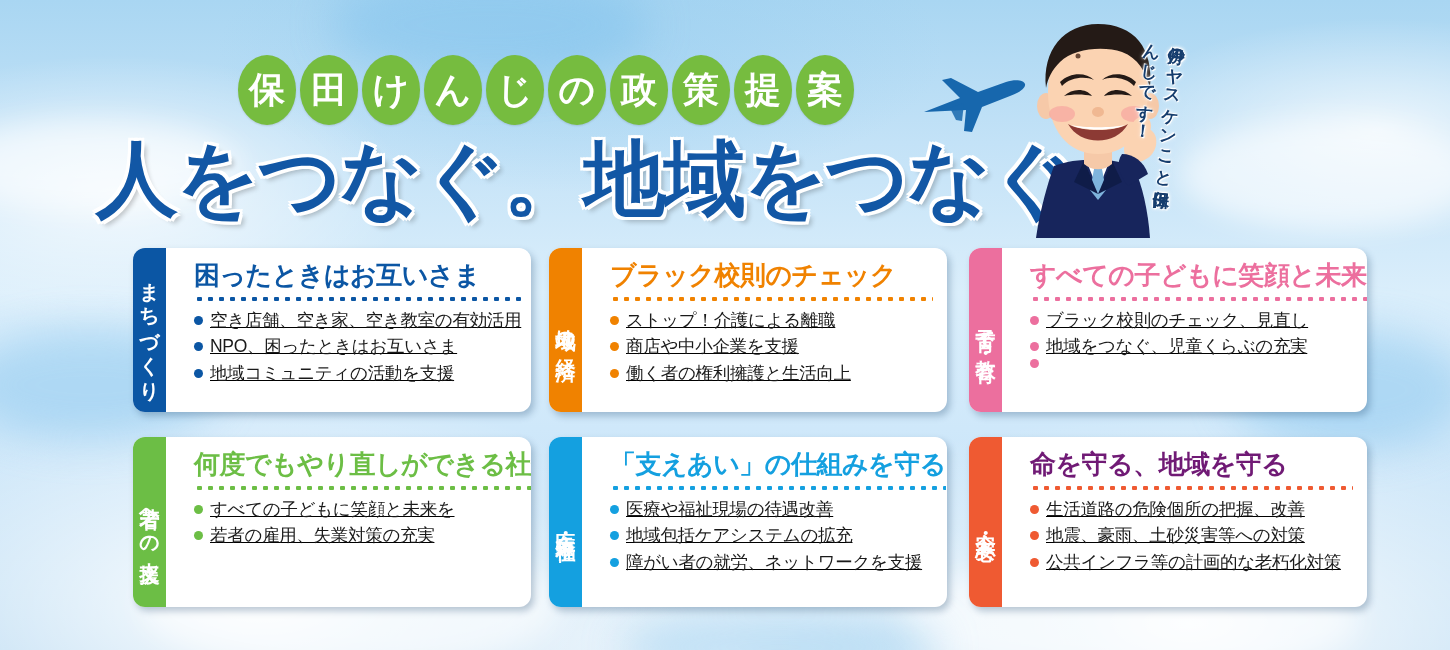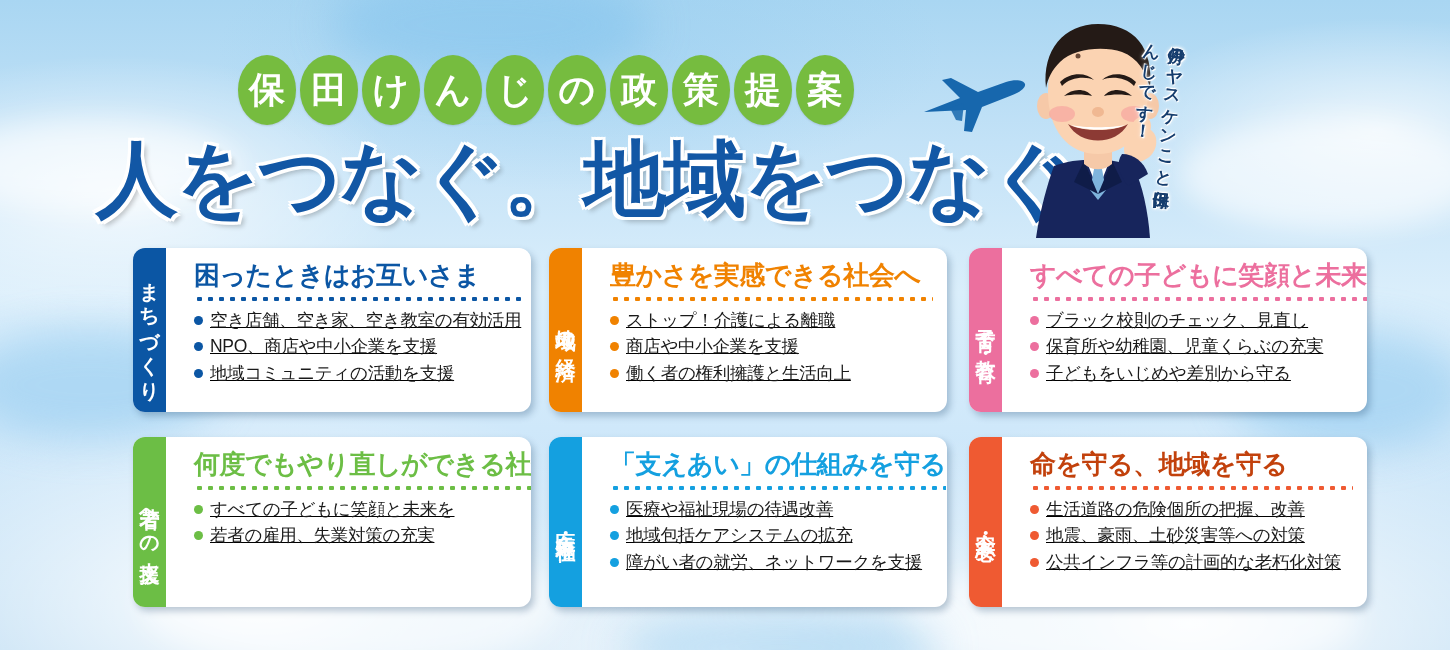--- a/index.html
+++ b/index.html
@@ -184,34 +184,34 @@
       <div class="card-body">
         <div class="card-title" style="color:#0b56a4;">困ったときはお互いさま</div>
         <div class="divider" style="color:#0b56a4;"></div>
         <ul class="bullets">
           <li>
               <span class="dot" style="background:#0b56a4;"></span>
               <span>空き店舗、空き家、空き教室の有効活用</span>
             </li>
           <li>
               <span class="dot" style="background:#0b56a4;"></span>
-              <span>NPO、商店や中小企業を支援</span>
+              <span>NPO、困ったときはお互いさま</span>
             </li>
           <li>
               <span class="dot" style="background:#0b56a4;"></span>
               <span>地域コミュニティの活動を支援</span>
             </li>
         </ul>
       </div>
     </div>
 
     <div class="card" style="left:549px;top:248px;width:398px;height:164px;">
       <div class="card-tab" style="background:#f08200;">地域の経済</div>
       <div class="card-body">
-        <div class="card-title" style="color:#f08200;">豊かさを実感できる社会へ</div>
+        <div class="card-title" style="color:#f08200;">ブラック校則のチェック</div>
         <div class="divider" style="color:#f08200;"></div>
         <ul class="bullets">
           <li>
               <span class="dot" style="background:#f08200;"></span>
               <span>ストップ！介護による離職</span>
             </li>
           <li>
               <span class="dot" style="background:#f08200;"></span>
               <span>商店や中小企業を支援</span>
             </li>
@@ -228,25 +228,24 @@
       <div class="card-body">
         <div class="card-title" style="color:#ec6f9e;">すべての子どもに笑顔と未来を</div>
         <div class="divider" style="color:#ec6f9e;"></div>
         <ul class="bullets">
           <li>
               <span class="dot" style="background:#ec6f9e;"></span>
               <span>ブラック校則のチェック、見直し</span>
             </li>
           <li>
               <span class="dot" style="background:#ec6f9e;"></span>
-              <span>保育所や幼稚園、児童くらぶの充実</span>
+              <span>地域をつなぐ、児童くらぶの充実</span>
             </li>
           <li>
               <span class="dot" style="background:#ec6f9e;"></span>
-              <span>子どもをいじめや差別から守る</span>
             </li>
         </ul>
       </div>
     </div>
 
     <div class="card" style="left:133px;top:437px;width:398px;height:170px;">
       <div class="card-tab" style="background:#6cbe45;">若者への支援</div>
       <div class="card-body">
         <div class="card-title" style="color:#6cbe45;">何度でもやり直しができる社会を</div>
         <div class="divider" style="color:#6cbe45;"></div>
@@ -281,21 +280,21 @@
               <span class="dot" style="background:#14a0e0;"></span>
               <span>障がい者の就労、ネットワークを支援</span>
             </li>
         </ul>
       </div>
     </div>
 
     <div class="card" style="left:969px;top:437px;width:398px;height:170px;">
       <div class="card-tab" style="background:#ef5a32;">安全・安心</div>
       <div class="card-body">
-        <div class="card-title" style="color:#c2410c;">命を守る、地域を守る</div>
+        <div class="card-title" style="color:#701a75;">命を守る、地域を守る</div>
         <div class="divider" style="color:#ef5a32;"></div>
         <ul class="bullets">
           <li>
               <span class="dot" style="background:#ef5a32;"></span>
               <span>生活道路の危険個所の把握、改善</span>
             </li>
           <li>
               <span class="dot" style="background:#ef5a32;"></span>
               <span>地震、豪雨、土砂災害等への対策</span>
             </li>

